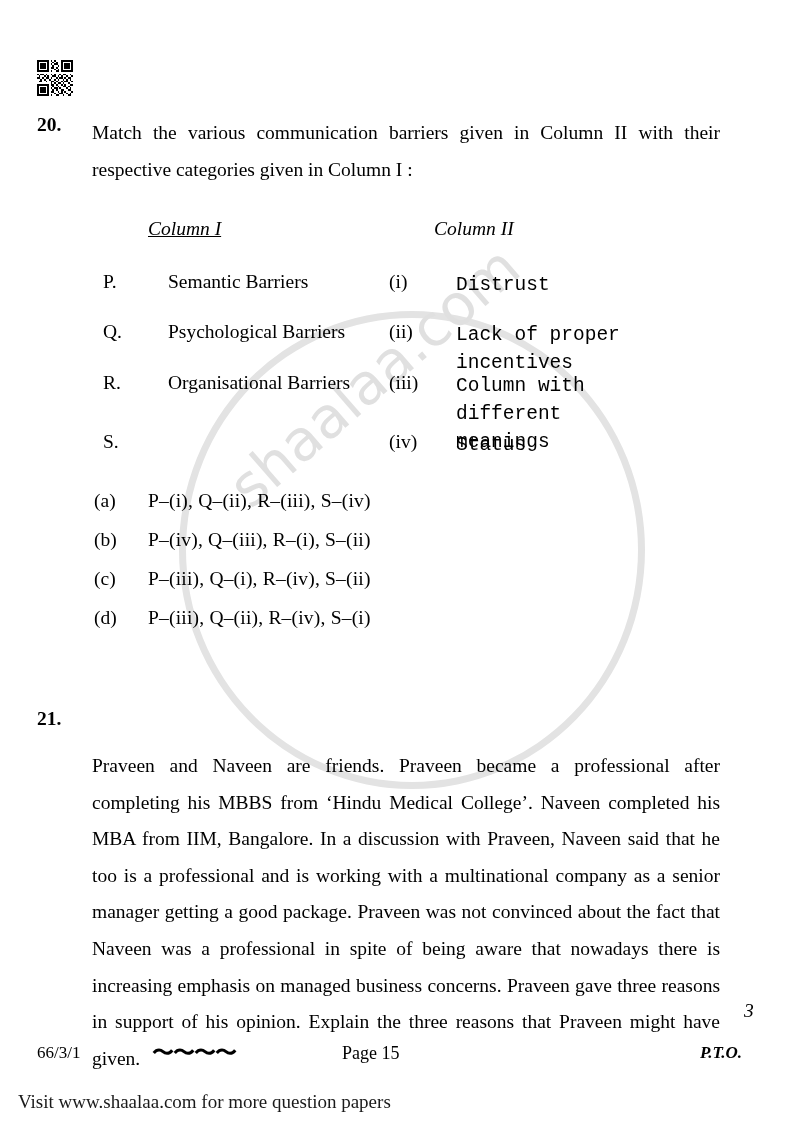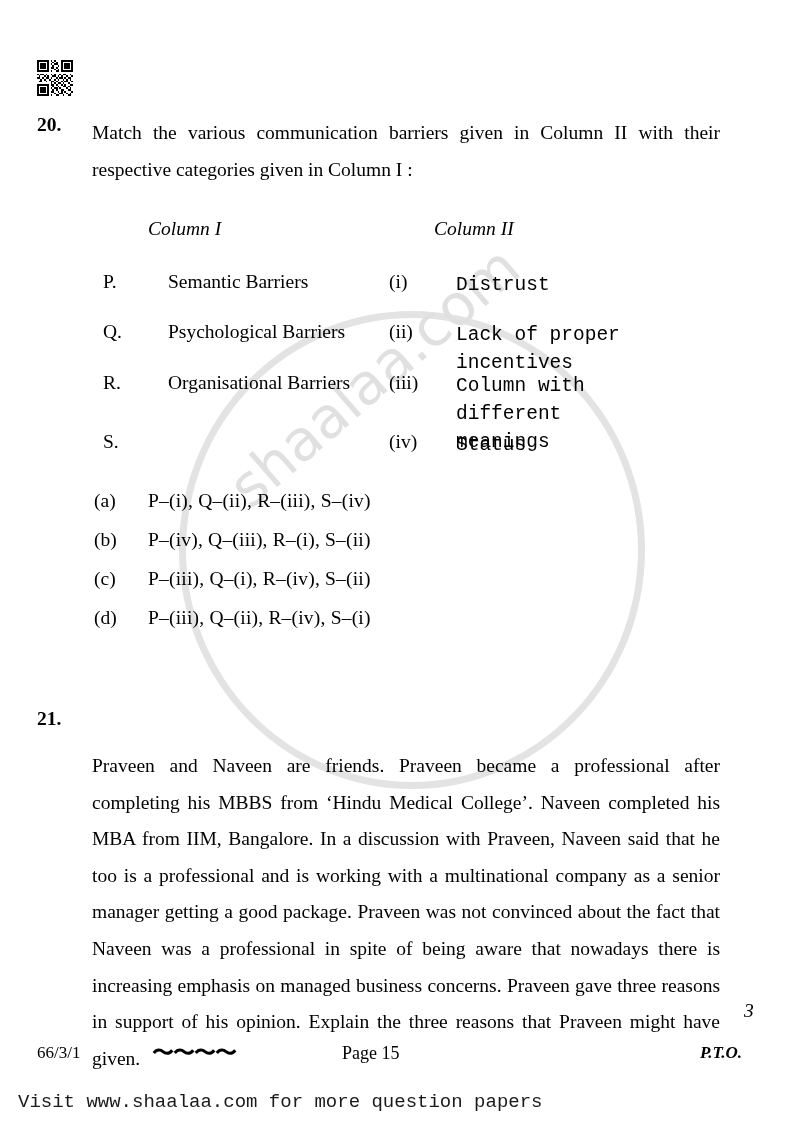--- a/index.html
+++ b/index.html
@@ -99,20 +99,21 @@
     text-align-last: left;
   }
 
   
   .col-head-1 {
     position: absolute;
     left: 148px;
     top: 218px;
     font-size: 19.5px;
     font-style: italic;
+    text-decoration: underline;
   }
   .col-head-2 {
     position: absolute;
     left: 434px;
     top: 218px;
     font-size: 19.5px;
     font-style: italic;
   }
   .match-row {
     position: absolute;
@@ -217,21 +218,21 @@
     font-size: 17px;
     font-style: italic;
     font-weight: bold;
   }
 
   
   .banner {
     position: absolute;
     left: 18px;
     top: 1091px;
-    font-family: Liberation Mono, monospace;
+    font-family: Liberation Serif, serif;
     font-size: 19px;
     color: #1a1a1a;
   }
 </style>
 </head>
 <body>
 
 <div class="page">
 
   <div class="watermark-layer">

